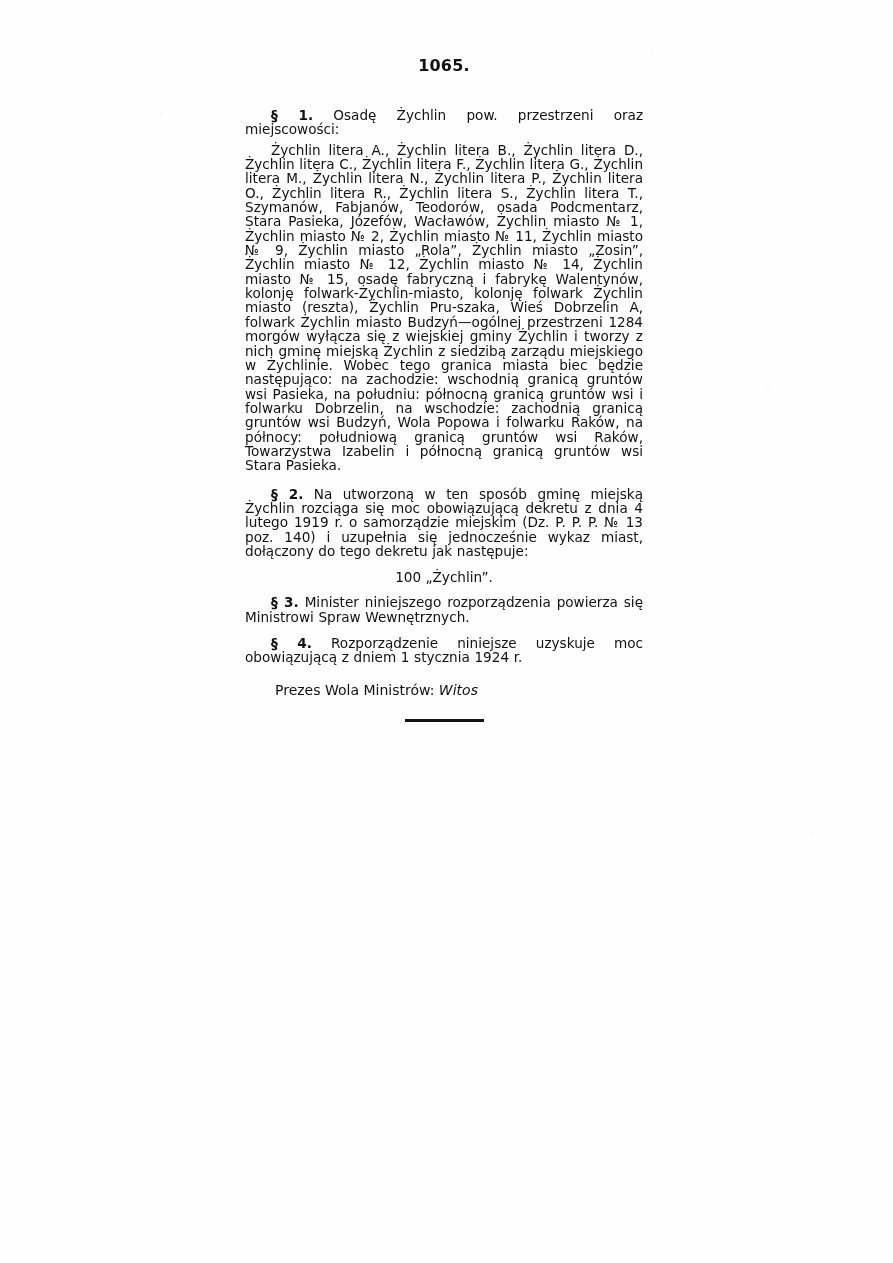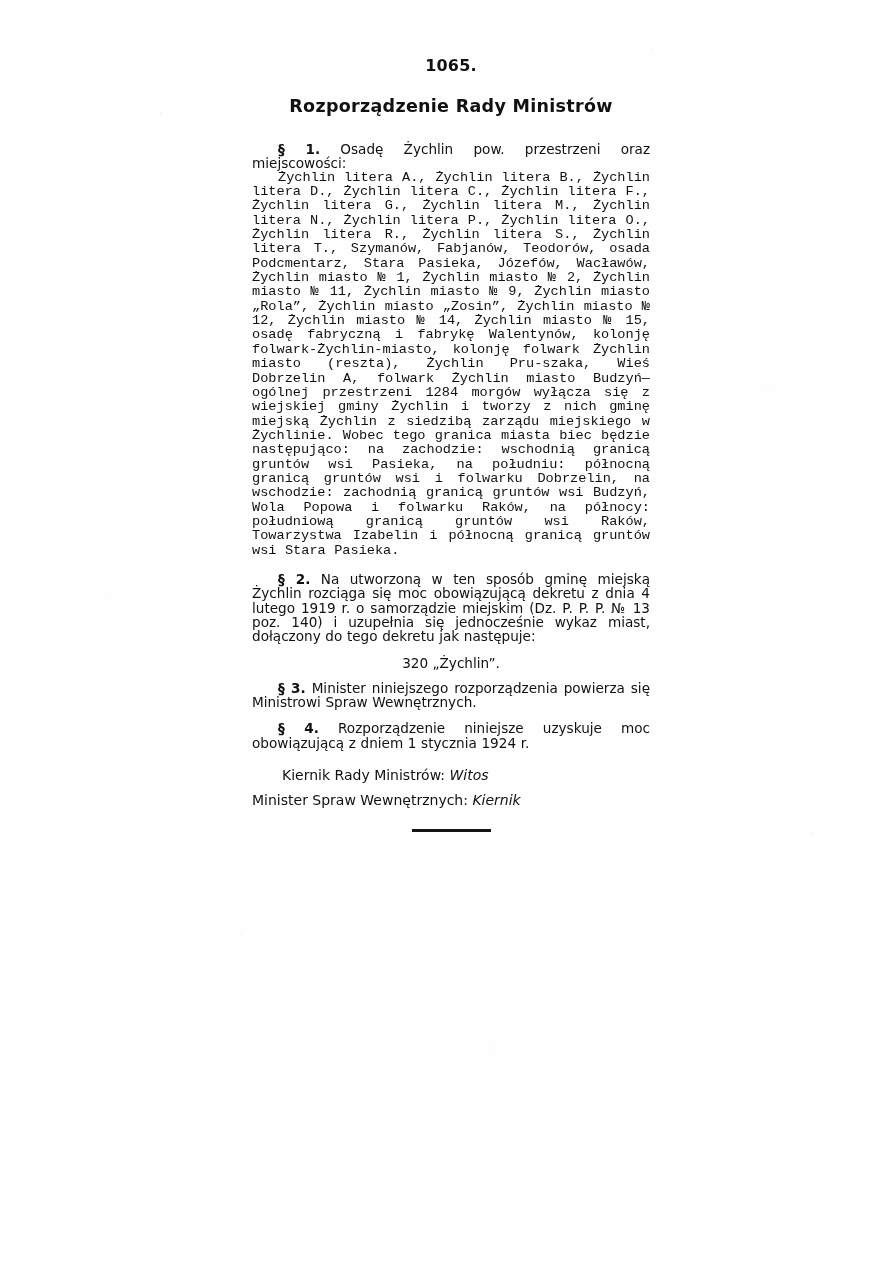--- a/index.html
+++ b/index.html
@@ -30,21 +30,21 @@
       radial-gradient(circle at 62% 58%, rgba(0,0,0,0.022) 0 1px, transparent 1.2px),
       radial-gradient(circle at 91% 66%, rgba(0,0,0,0.03) 0 1px, transparent 1.3px),
       radial-gradient(circle at 27% 74%, rgba(0,0,0,0.025) 0 1px, transparent 1.2px),
       radial-gradient(circle at 55% 83%, rgba(0,0,0,0.022) 0 1px, transparent 1.2px),
       #fefefe;
     pointer-events: none;
   }
 
   .column {
     position: absolute;
-    left: 252px;
+    left: 245px;
     top: 56px;
     width: 398px;
   }
 
   
   .doc-number {
     text-align: center;
     font-weight: bold;
     font-size: 16px;
     letter-spacing: 0.2px;
@@ -75,21 +75,21 @@
   .para {
     text-align: justify;
     text-justify: inter-word;
     font-size: 13.6px;
     line-height: 14.35px;
     margin: 0;
     hyphens: manual;
     word-spacing: 0.3px;
   }
   .para.indent { text-indent: 26px; }
-  .para + .para { margin-top: 0; font-family: Liberation Mono, monospace; }
+  .para + .para { margin-top: 6px; }
 
   .gap-sm { height: 12px; }
   .gap-md { height: 14px; }
 
   .section-mark {
     font-weight: bold;
   }
 
   .centered-entry {
     text-align: center;
@@ -127,60 +127,56 @@
 </style>
 </head>
 <body>
 
 <div class="paper"></div>
 
 <div class="column">
 
   <div class="doc-number">1065.</div>
 
-  <h1 class="title">Rozporządzenie Rady Ministrów</h1>
 
 
 
 
   <div class="gap-sm"></div>
 
   <p class="para indent">
     <span class="section-mark">§ 1.</span>
     <span>Osadę Żychlin pow. przestrzeni oraz miejscowości:</span>
   </p>
 
   <p class="para indent">Żychlin litera A., Żychlin litera B., Żychlin litera D., Żychlin litera C., Żychlin litera F., Żychlin litera G., Żychlin litera M., Żychlin litera N., Żychlin litera P., Żychlin litera O., Żychlin litera R., Żychlin litera S., Żychlin litera T., Szymanów, Fabjanów, Teodorów, osada Podcmentarz, Stara Pasieka, Józefów, Wacławów, Żychlin miasto № 1, Żychlin miasto № 2, Żychlin miasto № 11, Żychlin miasto № 9, Żychlin miasto „Rola”, Żychlin miasto „Zosin”, Żychlin miasto № 12, Żychlin miasto № 14, Żychlin miasto № 15, osadę fabryczną i fabrykę Walentynów, kolonję folwark-Żychlin-miasto, kolonję folwark Żychlin miasto (reszta), Żychlin Pru-szaka, Wieś Dobrzelin A, folwark Żychlin miasto Budzyń—ogólnej przestrzeni 1284 morgów wyłącza się z wiejskiej gminy Żychlin i tworzy z nich gminę miejską Żychlin z siedzibą zarządu miejskiego w Żychlinie. Wobec tego granica miasta biec będzie następująco: na zachodzie: wschodnią granicą gruntów wsi Pasieka, na południu: północną granicą gruntów wsi i folwarku Dobrzelin, na wschodzie: zachodnią granicą gruntów wsi Budzyń, Wola Popowa i folwarku Raków, na północy: południową granicą gruntów wsi Raków, Towarzystwa Izabelin i północną granicą gruntów wsi Stara Pasieka.</p>
 
   <div class="gap-md"></div>
 
   <p class="para indent">
     <span class="section-mark">§ 2.</span>
     <span>Na utworzoną w ten sposób gminę miejską Żychlin rozciąga się moc obowiązującą dekretu z dnia 4 lutego 1919 r. o samorządzie miejskim (Dz. P. P. P. № 13 poz. 140) i uzupełnia się jednocześnie wykaz miast, dołączony do tego dekretu jak następuje:</span>
   </p>
 
-  <div class="centered-entry">320 „Żychlin”.</div>
+  <div class="centered-entry">100 „Żychlin”.</div>
 
   <p class="para indent">
     <span class="section-mark">§ 3.</span>
     <span>Minister niniejszego rozporządzenia powierza się Ministrowi Spraw Wewnętrznych.</span>
   </p>
 
   <div class="gap-sm"></div>
 
   <p class="para indent">
     <span class="section-mark">§ 4.</span>
     <span>Rozporządzenie niniejsze uzyskuje moc obowiązującą z dniem 1 stycznia 1924 r.</span>
   </p>
 
   <p class="signature first">
-    <span>Kiernik Rady Ministrów: </span><span class="name">Witos</span>
+    <span>Prezes Wola Ministrów: </span><span class="name">Witos</span>
   </p>
 
-  <p class="signature second">
-    <span>Minister Spraw Wewnętrznych: </span><span class="name">Kiernik</span>
-  </p>
 
   <div class="rule-wrap">
     <div class="rule"></div>
   </div>
 
 </div>
 
 </body></html>

